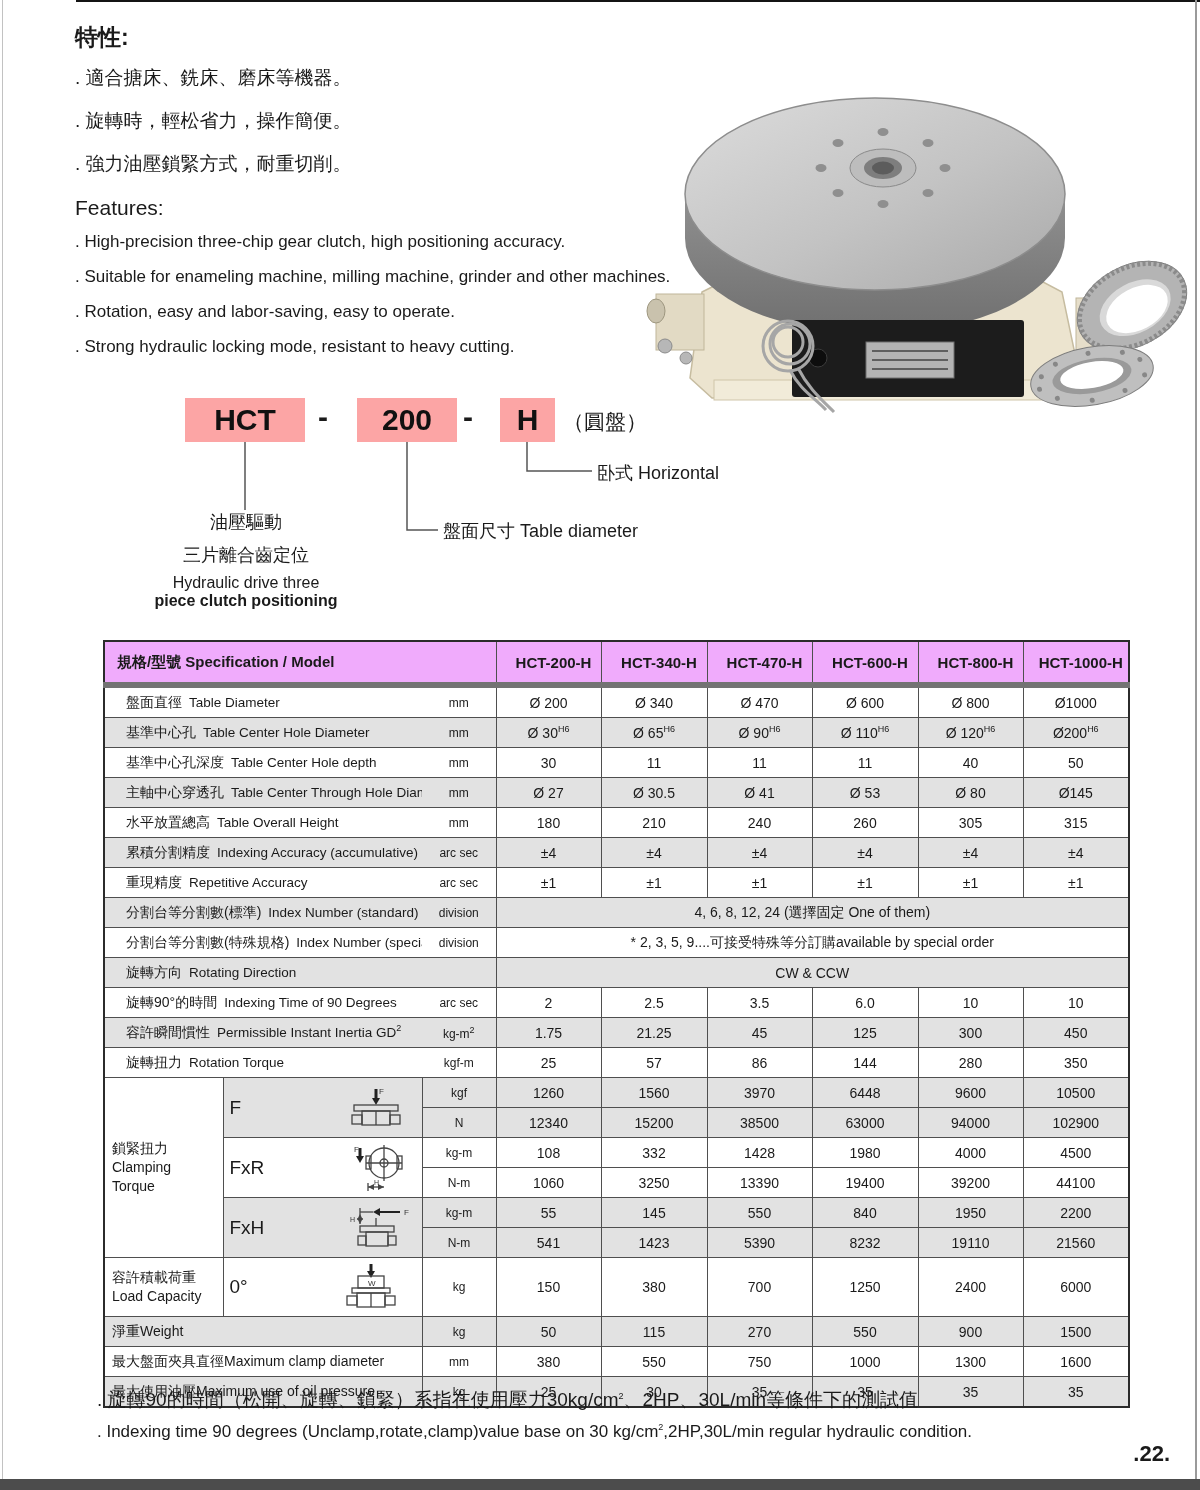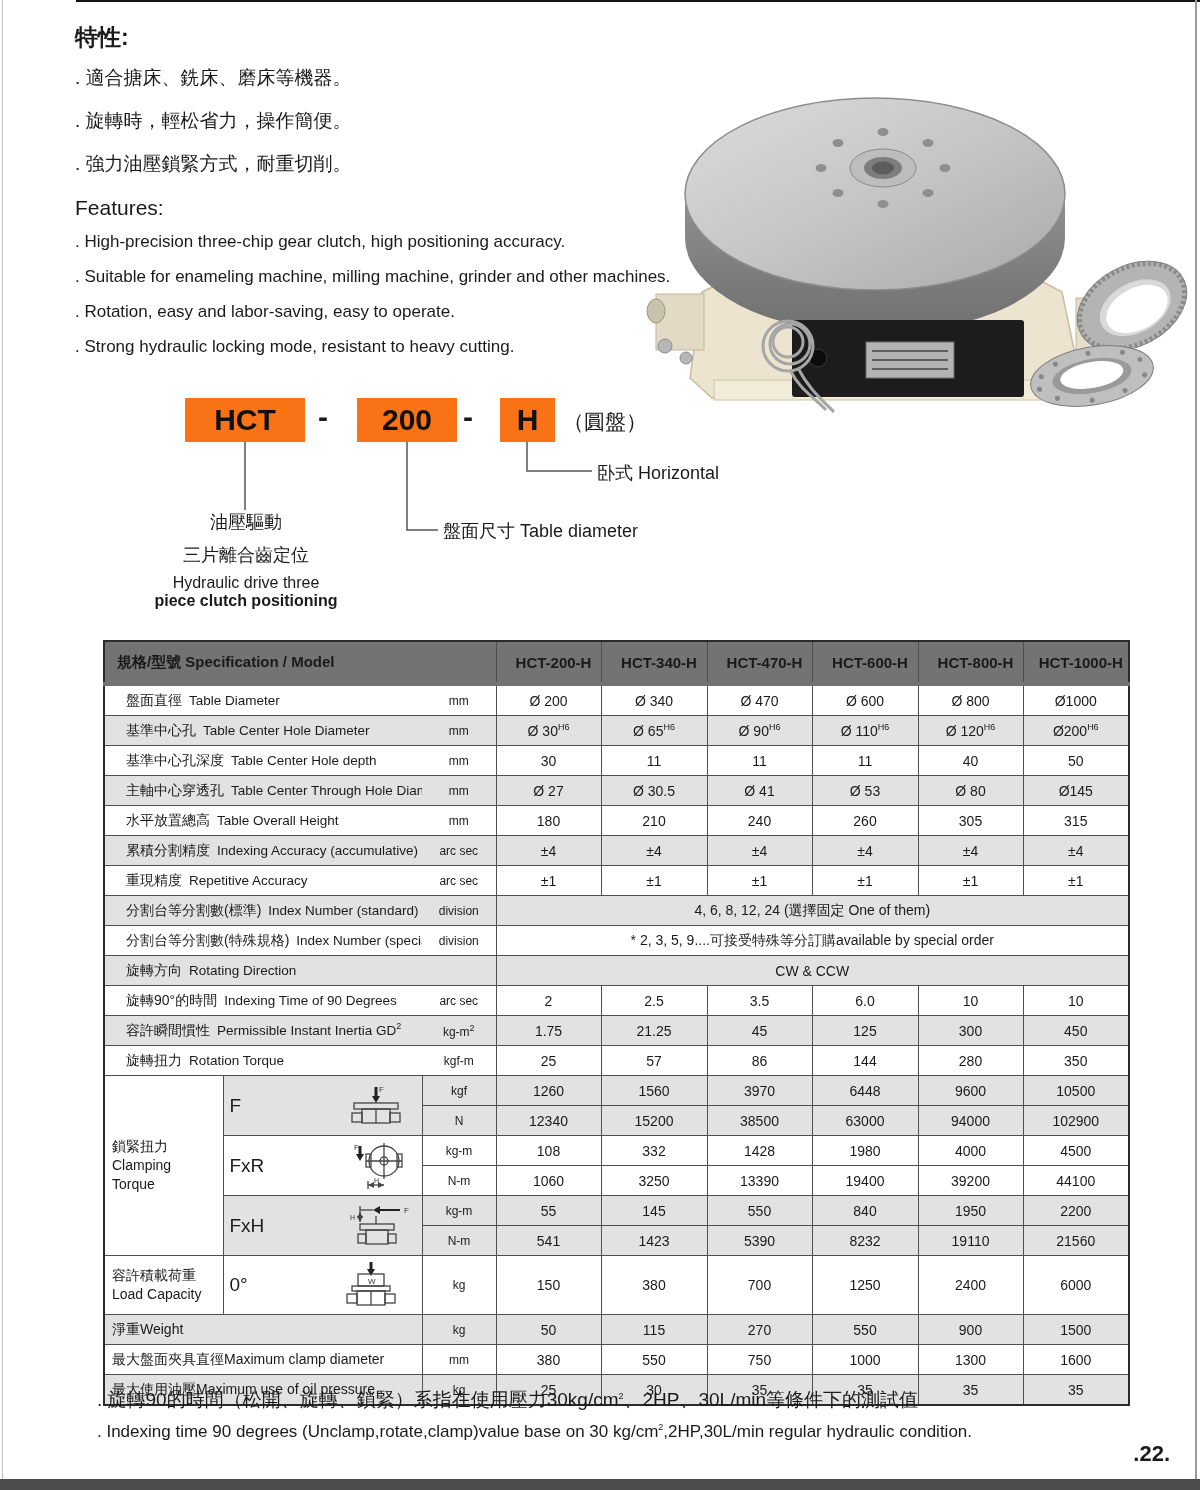--- a/index.html
+++ b/index.html
@@ -16,38 +16,38 @@
   .feat-zh h1{font-size:23px;font-weight:bold;margin:0 0 12px 0;}
   .feat-zh p{font-size:19px;margin:0 0 17px 0;}
   .feat-en{position:absolute;left:75px;top:196px;width:660px;}
   .feat-en h2{font-size:21px;font-weight:normal;margin:0 0 12px 0;}
   .feat-en p{font-size:17px;margin:0 0 15px 0;}
 
   
   .photo{position:absolute;left:640px;top:80px;width:560px;height:340px;}
 
   
-  .code-box{position:absolute;height:44px;background:#f97316;display:flex;align-items:center;
+  .code-box{position:absolute;height:44px;background:#fca5a5;display:flex;align-items:center;
             justify-content:center;font-size:30px;font-weight:bold;color:#111;}
   .code-dash{position:absolute;font-size:30px;font-weight:bold;}
   .code-suffix{position:absolute;font-size:21px;}
   .callout-svg{position:absolute;left:100px;top:390px;width:700px;height:235px;}
   .co-label{position:absolute;font-size:18px;white-space:nowrap;}
   .drive-labels{position:absolute;left:150px;top:510px;width:192px;text-align:center;}
   .drive-labels .l1{font-size:18px;margin:0 0 9px 0;}
   .drive-labels .l2{font-size:18px;margin:0 0 7px 0;}
   .drive-labels .l3{font-size:16px;margin:0;}
   .drive-labels .l4{font-size:16px;margin:0;font-weight:bold;}
 
   
   .spec-table{position:absolute;left:103px;top:640px;}
   table{border-collapse:collapse;table-layout:fixed;width:1025px;border:2px solid #2b2b2b;}
   td,th{border:1px solid #4f4f4f;text-align:center;vertical-align:middle;
         font-size:14px;padding:0 2px;overflow:hidden;white-space:nowrap;height:29px;}
-  tr.hdr th{background:#737373;height:40px;font-size:15px;font-weight:bold;border-bottom:4px solid #737373;padding-left:12px;}
+  tr.hdr th{background:#f0abfc;height:40px;font-size:15px;font-weight:bold;border-bottom:6px solid #737373;padding-left:12px;}
   th.spec{text-align:left;padding-left:8px;font-size:16.5px;}
   td.lbl{text-align:left;padding-left:7px;}
   td.lbl .zh{font-size:14px;}
   td.lbl .en{font-size:13.5px;margin-left:7px;}
   td.nr{border-right:none;padding-left:21px;}
   td.nl{border-left:none;}
   td.unit{font-size:12px;}
   tr.g td{background:#e2e2e2;}
   tr.w td{background:#ffffff;}
   td.main-lbl{background:#ffffff !important;text-align:left;padding-left:7px;font-size:14px;white-space:normal;line-height:1.35;}

